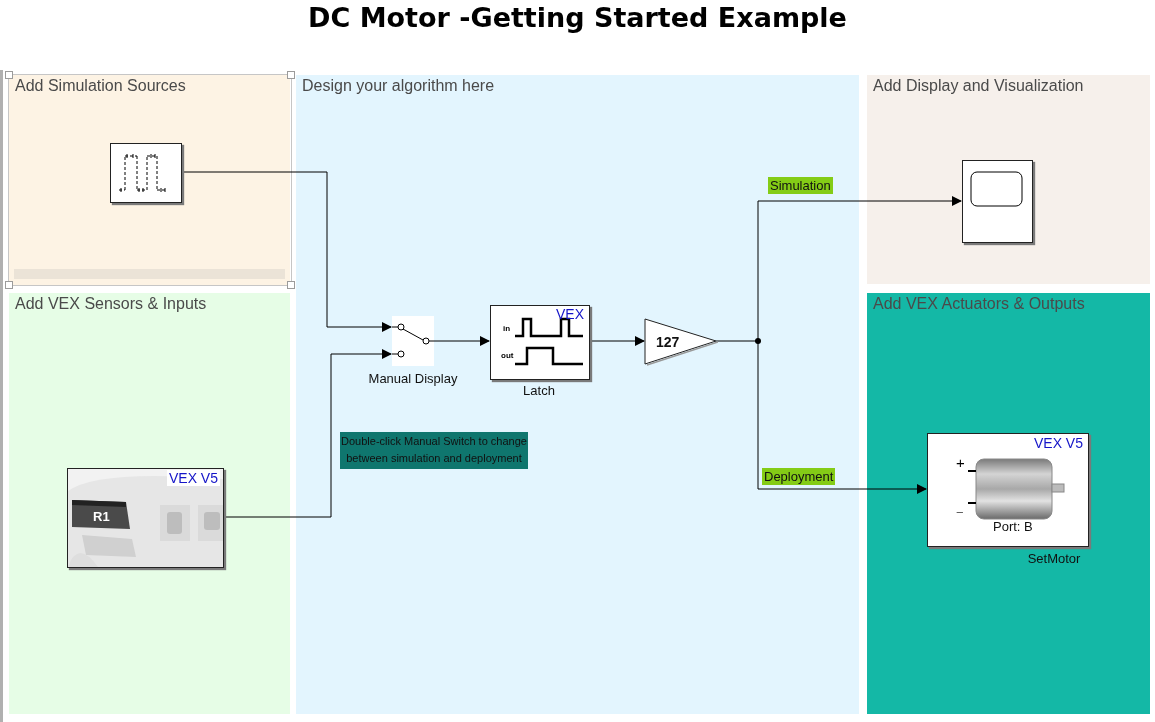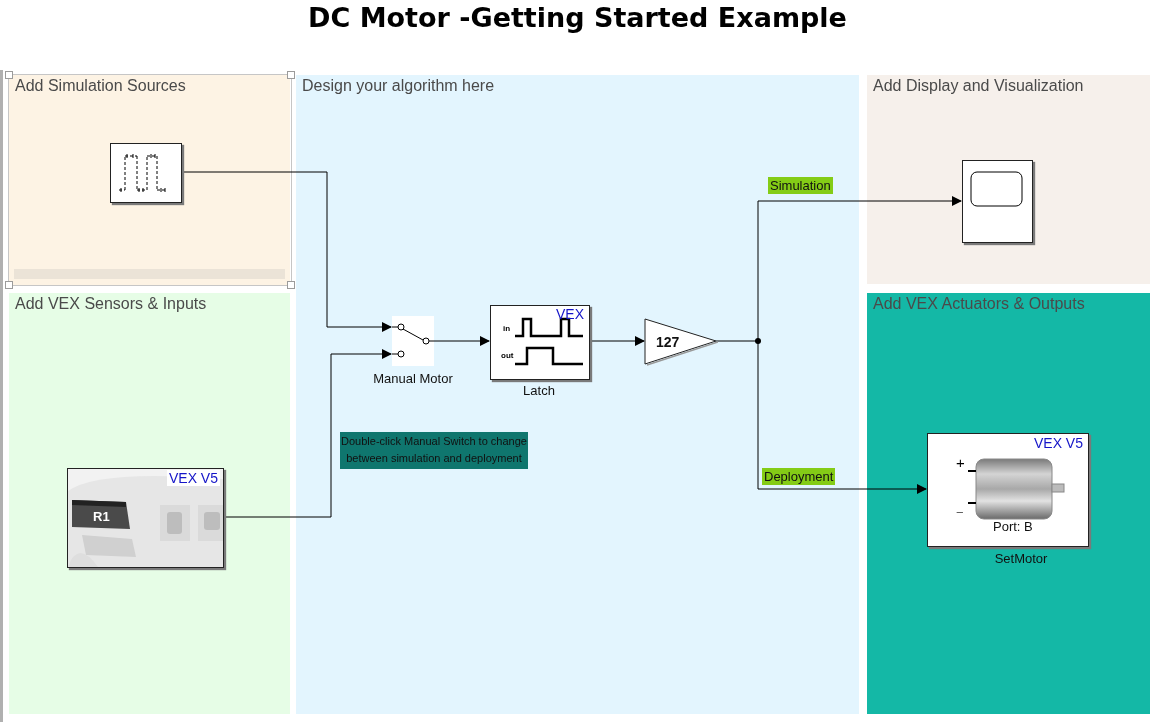--- a/index.html
+++ b/index.html
@@ -124,21 +124,21 @@
   <svg width="42" height="50">
     <g stroke="#000" stroke-width="1" fill="#fff">
       <path d="M0,11 H6 M0,38 H6 M37,25 H42" fill="none"></path>
       <circle cx="9" cy="11" r="3"></circle>
       <circle cx="9" cy="38" r="3"></circle>
       <circle cx="34" cy="25" r="3"></circle>
       <path d="M11,13 L31,24" fill="none"></path>
     </g>
   </svg>
 </div>
-<div class="block-caption" style="left:358px;top:371px;width:110px;">Manual Motor</div>
+<div class="block-caption" style="left:358px;top:371px;width:110px;">Manual Display</div>
 
 <div class="block" style="left:490px;top:305px;width:98px;height:73px;">
   <svg width="98" height="73">
     <g stroke="#000" stroke-width="2.5" fill="none">
       <path d="M24,30 H32 V13 H40 V30 H70 V13 H78 V30 H92"></path>
       <path d="M24,58 H36 V42 H62 V58 H92"></path>
     </g>
     <text x="12" y="25" font-size="8" font-weight="bold" font-family="Liberation Sans, sans-serif">in</text>
     <text x="10" y="52" font-size="8" font-weight="bold" font-family="Liberation Sans, sans-serif">out</text>
   </svg>
@@ -173,18 +173,18 @@
     </defs>
     <rect x="48" y="25" width="76" height="60" rx="8" fill="url(#mg)" stroke="#888" stroke-width="1"></rect>
     <rect x="124" y="50" width="12" height="8" fill="#bbb" stroke="#888" stroke-width="1"></rect>
     <path d="M40,37 H48 M40,69 H48" stroke="#000" stroke-width="2"></path>
   </svg>
   <span style="position:absolute;left:28px;top:20px;font-size:15px;">+</span>
   <span style="position:absolute;left:28px;top:71px;font-size:13px;color:#555;">−</span>
   <span style="position:absolute;left:65px;top:85px;font-size:13px;color:#111;">Port: B</span>
   <span class="vex-tag">VEX V5</span>
 </div>
-<div class="block-caption" style="left:941px;top:551px;width:160px;">SetMotor</div>
+<div class="block-caption" style="left:974px;top:551px;width:160px;">SetMotor</div>
 
 <div class="wire-label" style="left:768px;top:177px;">Simulation</div>
 <div class="wire-label" style="left:762px;top:468px;">Deployment</div>
 
 <div class="annotation">Double-click Manual Switch to change between simulation and deployment</div>
 
 </body></html>

